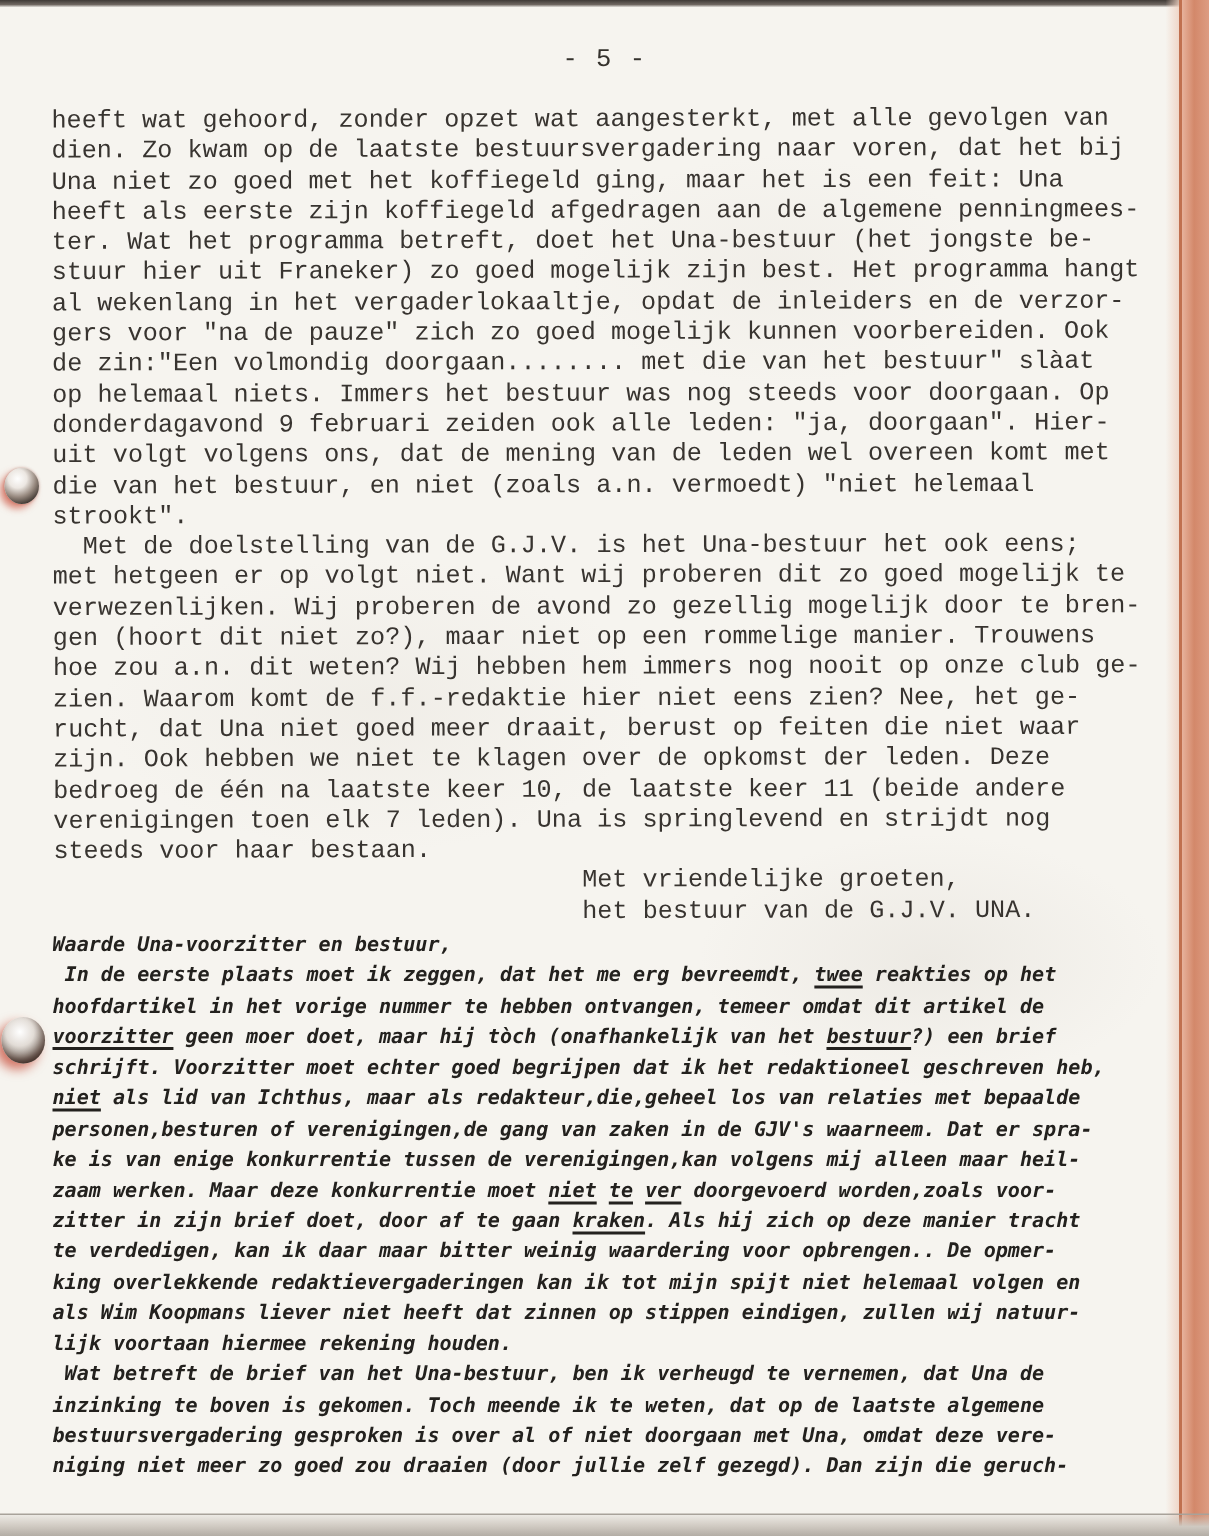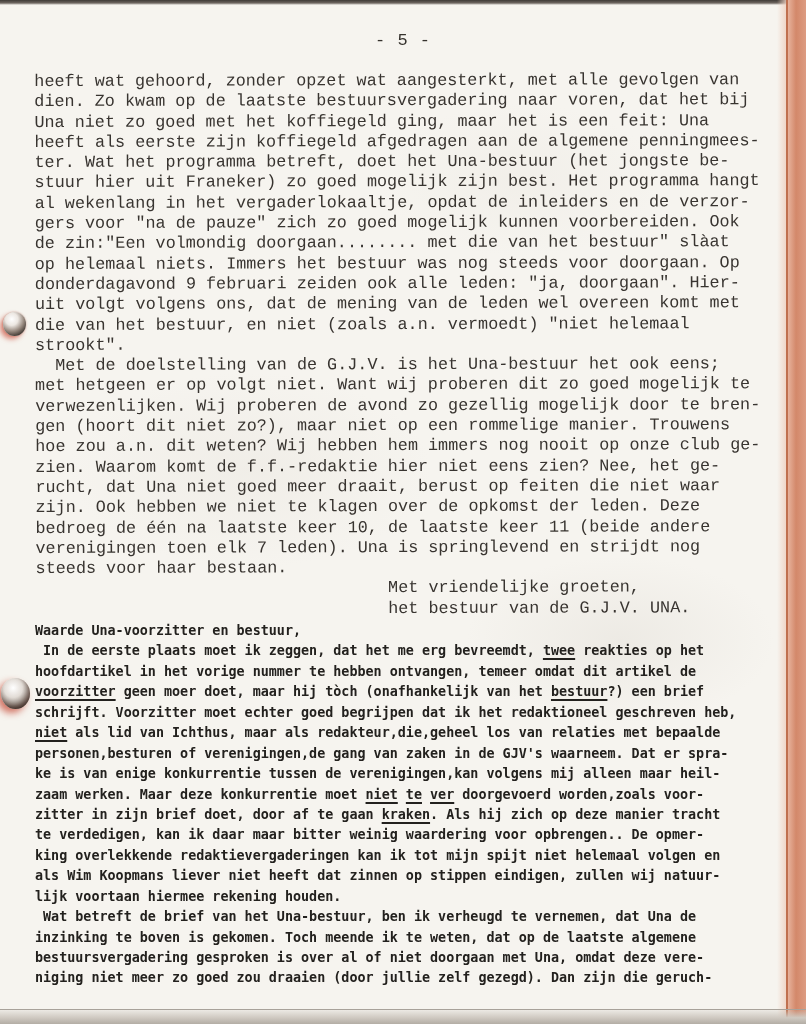--- a/index.html
+++ b/index.html
@@ -30,21 +30,21 @@
     background:radial-gradient(circle at 42% 32%, #ffffff 0%, #e2dcd6 35%, #9a9088 62%, #3a322d 85%, #181412 100%);
     box-shadow:-4px 4px 7px rgba(192,52,30,.65), inset -2px -4px 5px rgba(55,25,15,.45);}
   .page-number{position:absolute;left:35px;top:31px;width:736px;text-align:center;
     font-size:17px;color:#35322d;letter-spacing:1px;}
   .txt{position:absolute;left:35px;white-space:pre;}
   .txt .line{height:20.3px;}
   .block-top{top:71px;width:760px;font-size:16.8px;line-height:20.3px;color:#383430;
     transform:rotate(-.15deg);}
   .block-bottom{top:621px;width:760px;font-family:"DejaVu Sans Mono",monospace;
     font-weight:700;font-size:13.4px;line-height:20.45px;color:#23211e;}
-  .block-bottom .line{height:20.45px;}
+  .block-bottom .line{height:20.45px;font-style:italic;}
   .ul{text-decoration:underline;text-decoration-thickness:1.5px;text-underline-offset:3px;}
 </style>
 </head>
 <body>
 
 <div class="top-edge"></div>
 <div class="right-fade"></div>
 <div class="right-strip"></div>
 <div class="bottom-shadow"></div>
 <div class="fastener f1"></div>

